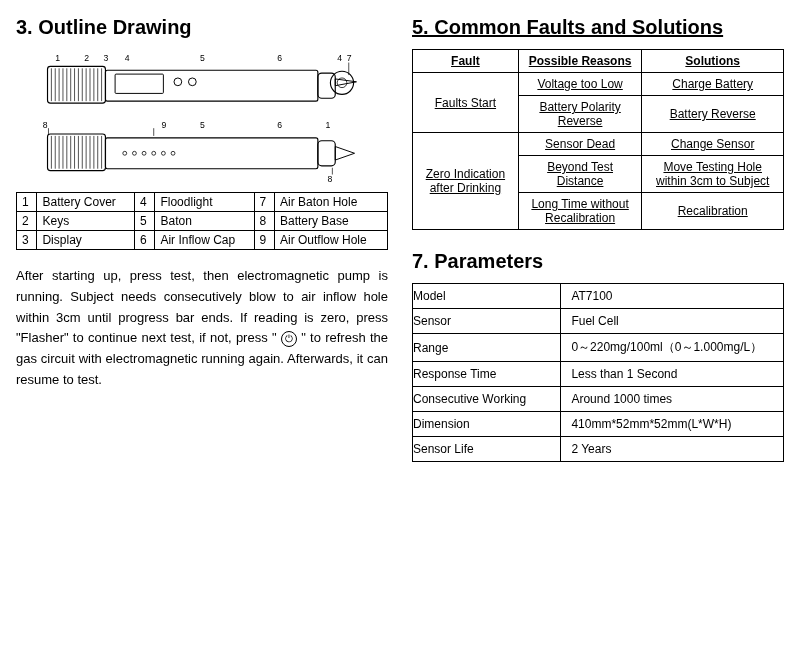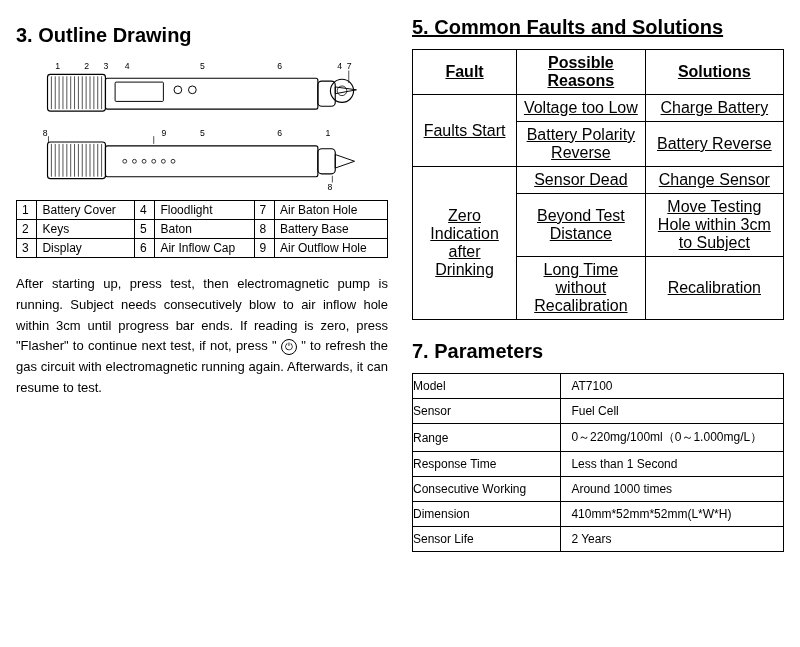--- a/index.html
+++ b/index.html
@@ -10,21 +10,21 @@
       color: #000;
       width: 800px;
       min-height: 647px;
       padding: 16px;
     }
     .page-layout {
       display: grid;
       grid-template-columns: 1fr 1fr;
       gap: 16px 24px;
     }
-    .left-col { grid-column: 1; margin-top: 8px; }
+    .left-col { grid-column: 1; }
     .right-col { grid-column: 2; }
 
     h2 {
       font-size: 20px;
       font-weight: bold;
       margin-bottom: 10px;
     }
 
     
     .outline-section { margin-bottom: 16px; }
@@ -42,21 +42,21 @@
     .test-mode-section p {
       font-size: 13px;
       line-height: 1.6;
       text-align: justify;
     }
 
     
     .faults-table {
       width: 100%;
       border-collapse: collapse;
-      font-size: 16px;
+      font-size: 12px;
     }
     .faults-table th, .faults-table td {
       border: 1px solid #000;
       padding: 4px 6px;
       text-align: center;
     }
     .faults-table th {
       font-weight: bold;
       background: #fff;
     }

